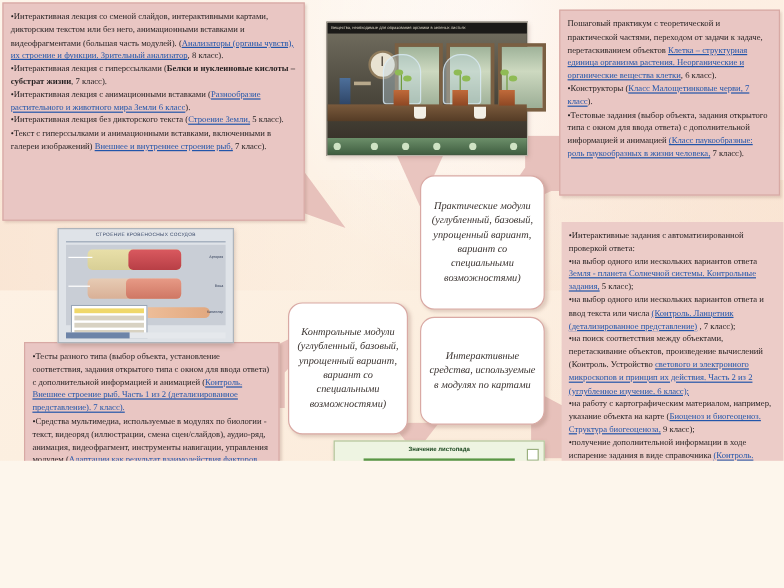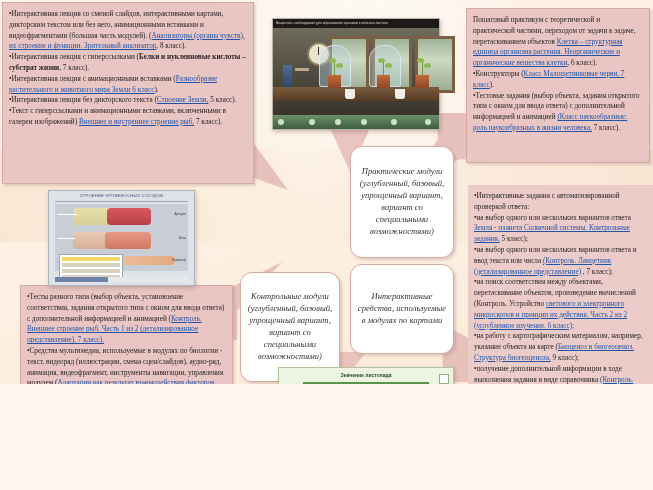--- a/index.html
+++ b/index.html
@@ -70,21 +70,21 @@
     position:absolute;background:#ffffff;
     border:1px solid #d9a9a4;border-radius:12px;
     box-shadow:2px 2px 3px rgba(150,110,100,.28);
     display:flex;align-items:center;justify-content:center;text-align:center;
     font-family:"Liberation Serif","DejaVu Serif",serif;
     font-style:italic;color:#3a3330;font-size:8.6px;line-height:1.38;
     padding:4px 6px;box-sizing:border-box;
   }
   #box-info{left:240px;top:168px;width:100px;height:76px;}
   #box-prac{left:350px;top:146px;width:104px;height:112px;text-align:center;}
-  #box-ctrl{left:240px;top:252px;width:100px;height:110px;margin-top:20px;}
+  #box-ctrl{left:240px;top:252px;width:100px;height:110px;}
   #box-inter{left:350px;top:264px;width:104px;height:90px;}
 
   
   .thumb{position:absolute;box-shadow:1px 2px 4px rgba(120,90,80,.35);}
   #img-top{left:272px;top:18px;width:166px;height:110px;background:#2d2a25;
            border:1px solid #b9b4a8;}
   #img-mid{left:48px;top:190px;width:145px;height:94px;background:#dfe3e8;
            border:1px solid #aeb4bb;}
   #img-bot{left:278px;top:367px;width:174px;height:118px;background:#eef4e2;
            border:1px solid #b4c49a;}
@@ -208,21 +208,21 @@
     <p><span>•Тесты разного типа (выбор объекта, установление соответствия, задания открытого типа с окном для ввода ответа) с дополнительной информацией и анимацией (</span><span class="lnk">Контроль. Внешнее строение рыб. Часть 1 из 2 (детализированное представление). 7 класс).</span></p>
     <p><span>•Средства мультимедиа, используемые в модулях по биологии - текст, видеоряд (иллюстрации, смена сцен/слайдов), аудио-ряд, анимация, видеофрагмент, инструменты навигации, управления модулем (</span><span class="lnk">Адаптации как результат взаимодействия факторов эволюции (углубленное изучение). 10-11 класс</span><span>).</span></p>
   </div>
 
   <div class="panel" id="panel-br">
     <p>•Интерактивные задания с автоматизированной проверкой ответа:</p>
     <p><span>•на выбор одного или нескольких вариантов ответа </span><span class="lnk">Земля - планета Солнечной системы. Контрольные задания,</span><span> 5 класс);</span></p>
     <p><span>•на выбор одного или нескольких вариантов ответа и ввод текста или числа </span><span class="lnk">(Контроль. Ланцетник (детализированное представление)</span><span> , 7 класс);</span></p>
     <p><span>•на поиск соответствия между объектами, перетаскивание объектов, произведение вычислений (Контроль. Устройство </span><span class="lnk">светового и электронного микроскопов и принцип их действия. Часть 2 из 2 (углубленное изучение. 6 класс);</span></p>
     <p><span>•на работу с картографическим материалом, например, указание объекта на карте (</span><span class="lnk">Биоценоз и биогеоценоз. Структура биогеоценоза,</span><span> 9 класс);</span></p>
-    <p><span>•получение дополнительной информации в ходе выполнения задания в виде справочника </span><span class="lnk">(Контроль. Общественные насекомые.  Часть 1 из 2. (углубленное изучение),</span><span> 7 класс) и т.д.</span></p>
+    <p><span>•получение дополнительной информации в ходе испарение задания в виде справочника </span><span class="lnk">(Контроль. Общественные насекомые.  Часть 1 из 2. (углубленное изучение),</span><span> 7 класс) и т.д.</span></p>
     <p>•оценка результатов деятельности ученика</p>
   </div>
 
   <div class="cbox" id="box-prac">
     <span>Практические модули (углубленный, базовый, упрощенный вариант, вариант со специальными возможностями)</span>
   </div>
   <div class="cbox" id="box-ctrl">
     <span>Контрольные модули (углубленный, базовый, упрощенный вариант, вариант со специальными возможностями)</span>
   </div>
   <div class="cbox" id="box-inter">

